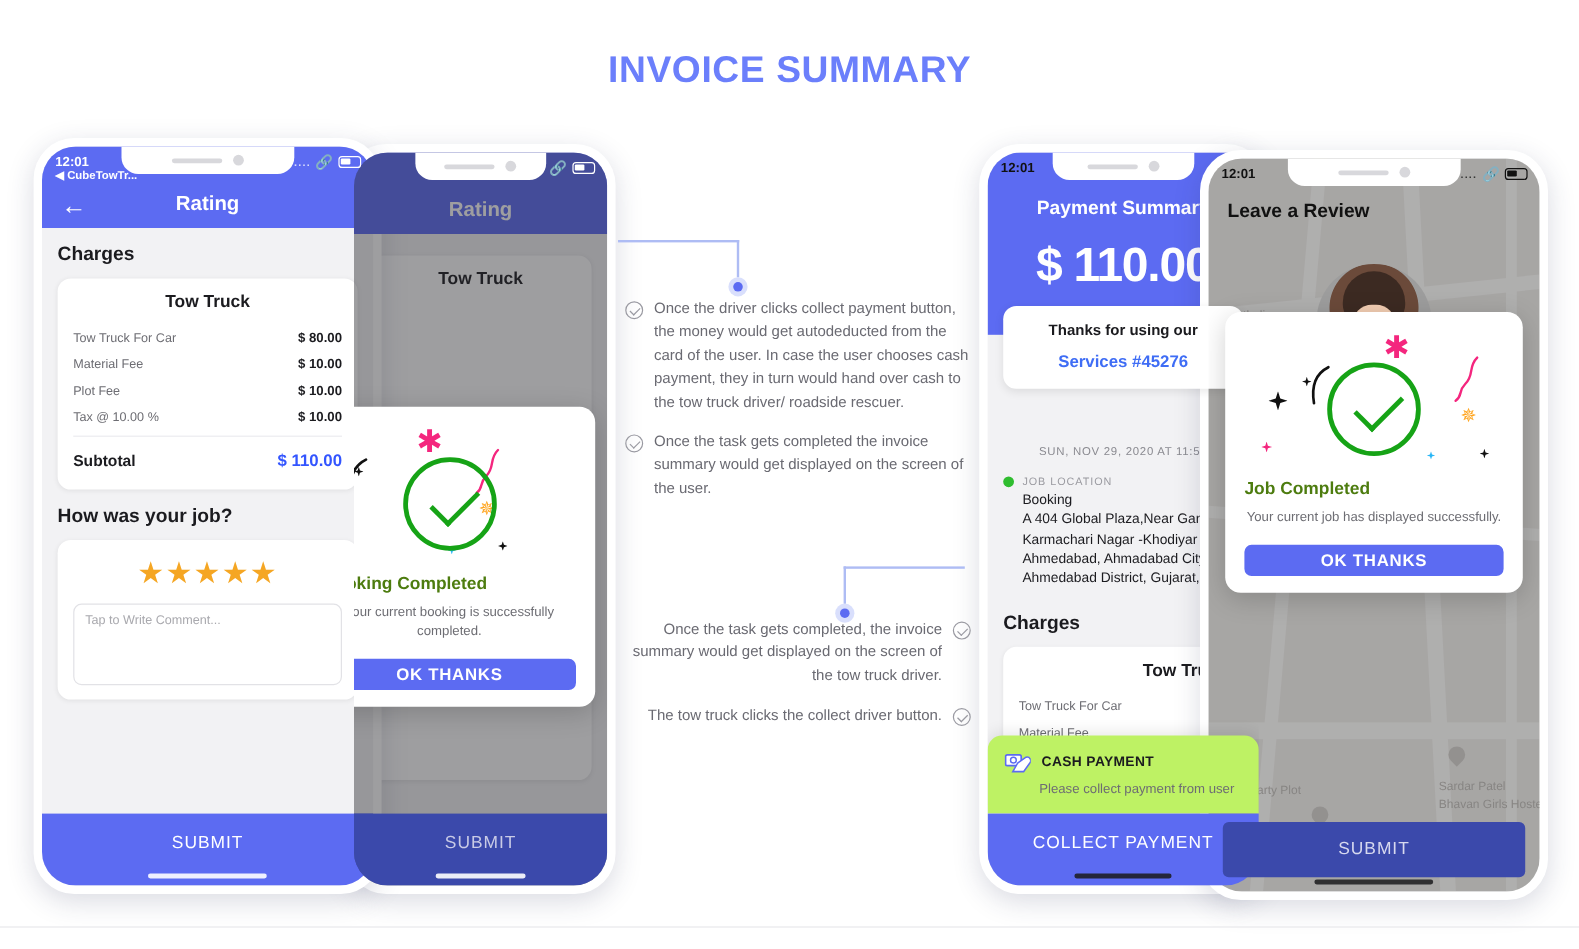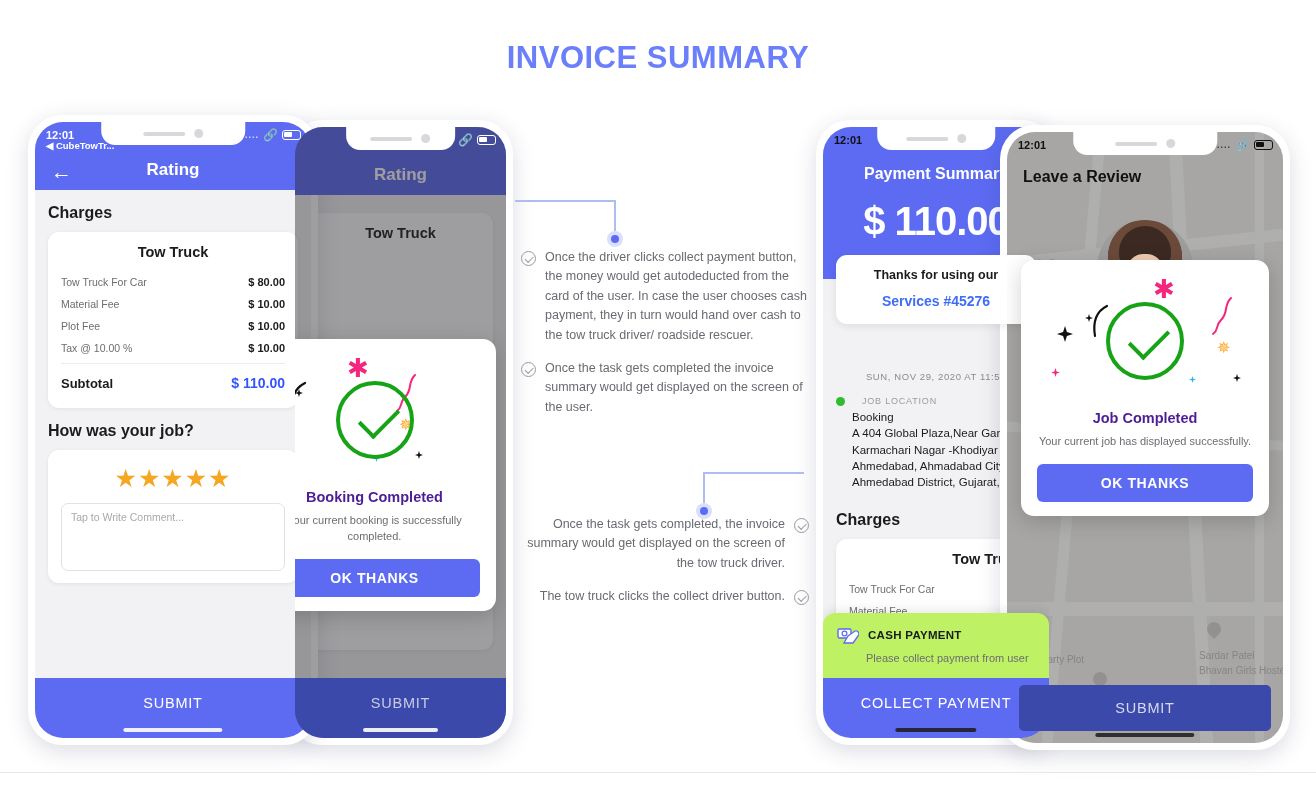--- a/index.html
+++ b/index.html
@@ -124,41 +124,41 @@
   .confetti { position: relative; height: 120px; }
   .check-circle {
     position: absolute; left: 50%; top: 26px; transform: translateX(-50%);
     width: 78px; height: 78px; border-radius: 50%; border: 4px solid #16a316;
   }
   .check-circle::after {
     content: ""; position: absolute; left: 20px; top: 22px;
     width: 34px; height: 18px; border-left: 4.5px solid #16a316; border-bottom: 4.5px solid #16a316;
     transform: rotate(-45deg);
   }
-  .modal-title { text-align: center; font-size: 14.5px; font-weight: bold; color: #4c1d95; margin-top: 14px; }
+  .modal-title { text-align: left; font-size: 14.5px; font-weight: bold; color: #4d7c0f; margin-top: 4px; }
   .modal-sub { text-align: center; font-size: 11px; color: #6d6d73; margin-top: 8px; line-height: 1.45; }
   .modal-btn {
-    margin-top: 14px; height: 38px; border-radius: 6px; background: #5c6bf2;
+    margin-top: 14px; height: 26px; border-radius: 6px; background: #5c6bf2;
     color: #fff; font-size: 14px; font-weight: bold; letter-spacing: .6px;
     display: flex; align-items: center; justify-content: center;
   }
 
   
   .pay-head { background: #5c6bf2; height: 152px; position: relative; }
   .pay-head .ttl { position: absolute; top: 38px; width: 100%; text-align: center; color: #fff; font-size: 16px; font-weight: 600; }
   .pay-head .amt { position: absolute; top: 72px; width: 100%; text-align: center; color: #fff; font-size: 40px; font-weight: bold; letter-spacing: -1px; }
   .thanks-card {
     position: absolute; top: 128px; left: 13px; right: 13px;
     background: #fff; border-radius: 11px; padding: 13px 10px 15px;
     box-shadow: 0 2px 8px rgba(0,0,0,.09); text-align: center; z-index: 8;
   }
   .thanks-card .t1 { font-size: 12.5px; font-weight: bold; color: #1b1b1f; }
   .thanks-card .t2 { font-size: 14px; font-weight: bold; color: #3f6df5; margin-top: 11px; }
   .pay-date { text-align: center; font-size: 9.5px; color: #8a8a90; letter-spacing: .6px; margin-top: 14px; }
-  .loc-head { display: flex; align-items: center; gap: 17px; font-size: 9px; color: #9a9aa0; letter-spacing: .8px; margin-top: 14px; }
+  .loc-head { display: flex; align-items: center; gap: 7px; font-size: 9px; color: #9a9aa0; letter-spacing: .8px; margin-top: 14px; }
   .dot-green { width: 9px; height: 9px; border-radius: 50%; background: #2fbd2f; flex: none; }
   .loc-lines { font-size: 11.5px; color: #1b1b1f; line-height: 1.42; margin-top: 3px; padding-left: 16px; }
   .cash-card {
     position: absolute; left: 0; right: 0; bottom: 60px; background: #bef264;
     border-top-left-radius: 12px; border-top-right-radius: 12px;
     padding: 12px 14px 14px; box-shadow: 0 -3px 12px rgba(0,0,0,.09); z-index: 14;
   }
   .cash-top { display: flex; align-items: center; gap: 9px; }
   .cash-title { font-size: 11.5px; font-weight: bold; color: #1b1b1f; letter-spacing: .3px; }
   .cash-sub { font-size: 11px; color: #6d6d73; margin-top: 7px; padding-left: 29px; }

